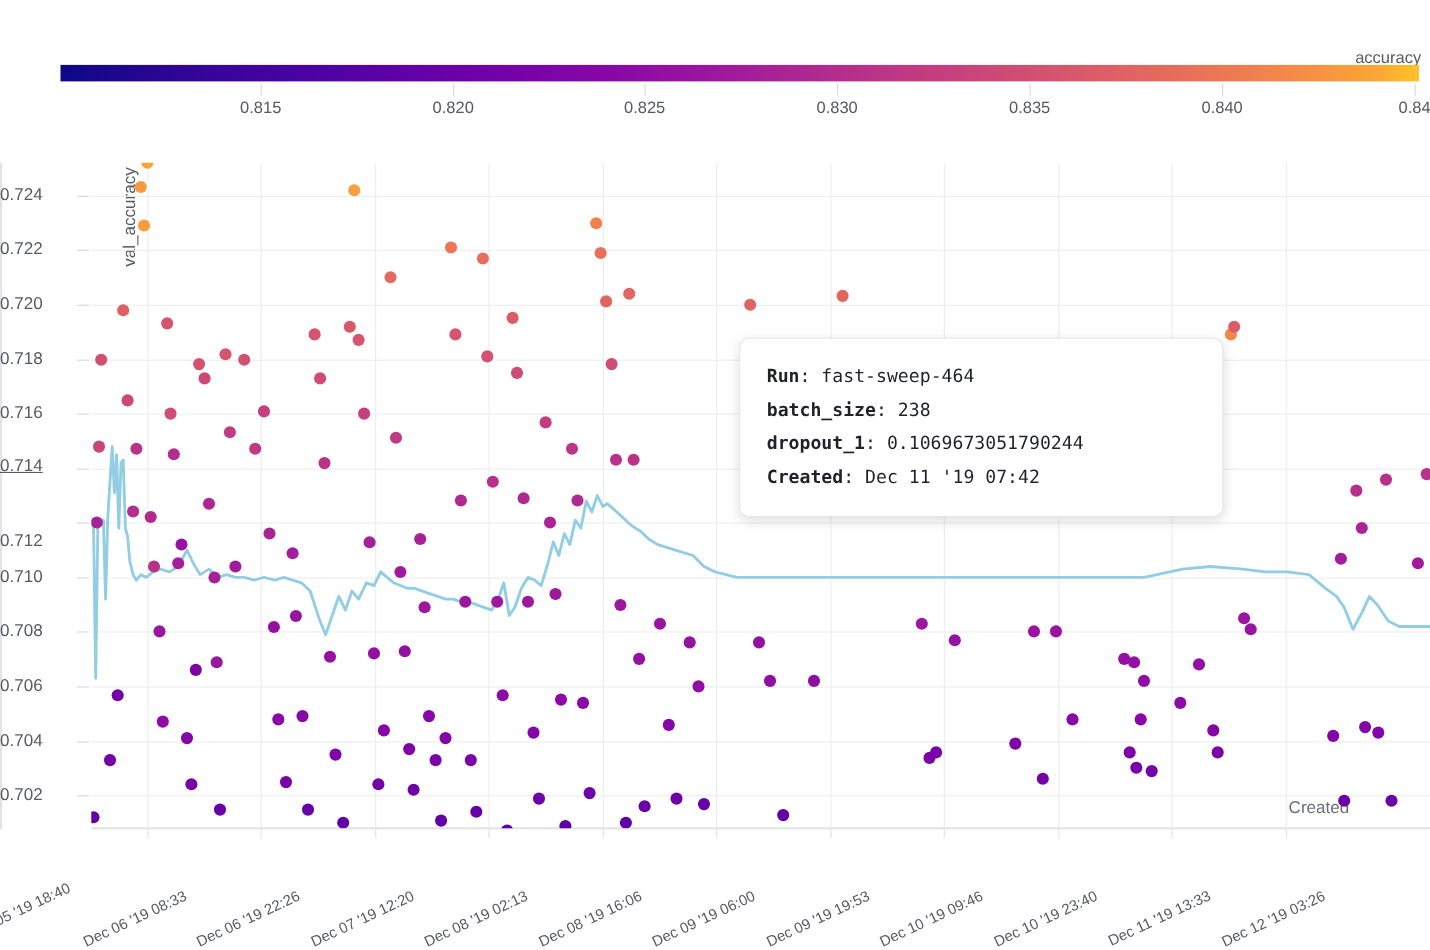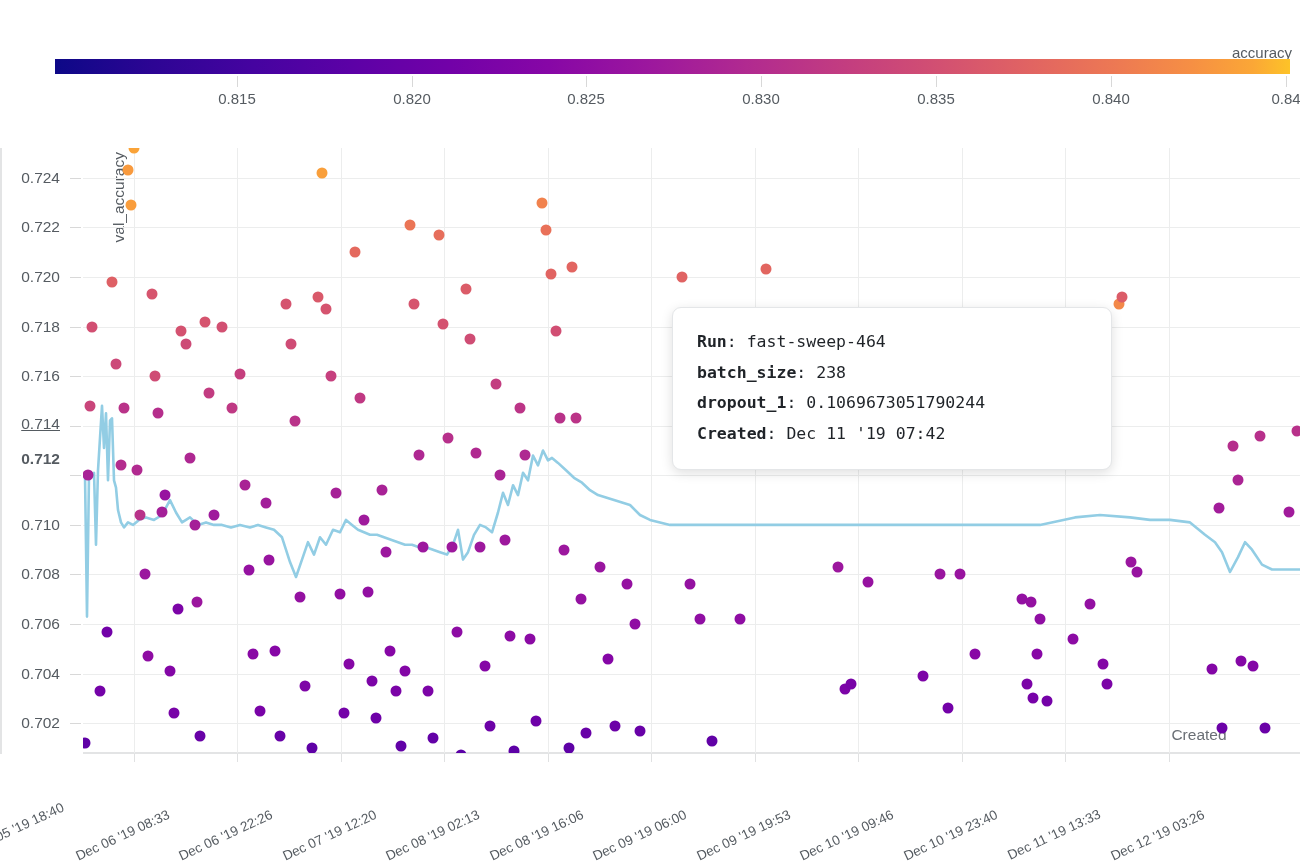--- a/index.html
+++ b/index.html
@@ -68,21 +68,21 @@
   .gridline-v { position: absolute; top: 0; width: 1px; height: 605px; background: #eceded; }
 
   .axis-left  { position: absolute; left: 0px;  top: 148px; width: 2px; height: 606px; background: #e3e4e5; }
   .axis-bottom{ position: absolute; left: 83px; top: 752px; width: 1217px; height: 2px; background: #e3e4e5; }
 
   .ytick-mark {
     position: absolute; left: 70px; width: 11px; height: 1px; background: #d8d8d8;
   }
   .ytick-label {
     position: absolute; left: 0; width: 60px;
-    text-align: right;
+    text-align: left;
     font-size: 15.5px; color: #555b61;
     transform: translateY(-50%);
   }
   .xtick-mark {
     position: absolute; top: 754px; width: 1px; height: 8px; background: #e0e1e2;
   }
   .xtick-label {
     position: absolute; top: 764px;
     font-size: 13.5px; color: #555b61;
     white-space: nowrap;
@@ -166,21 +166,21 @@
       <div class="ytick-label" style="top: 227.344px;">0.722</div>
       <div class="ytick-mark" style="top: 276.934px;"></div>
       <div class="ytick-label" style="top: 276.934px;">0.720</div>
       <div class="ytick-mark" style="top: 326.525px;"></div>
       <div class="ytick-label" style="top: 326.525px;">0.718</div>
       <div class="ytick-mark" style="top: 376.115px;"></div>
       <div class="ytick-label" style="top: 376.115px;">0.716</div>
       <div class="ytick-mark" style="top: 425.705px;"></div>
       <div class="ytick-label" style="top: 424px; text-decoration: underline;">0.714</div>
       <div class="ytick-mark" style="top: 475.295px;"></div>
-      <div class="ytick-label" style="top: 459px; font-weight: bold;">0.712</div>
+      <div class="ytick-label" style="top: 492px;">0.712</div>
       <div class="ytick-mark" style="top: 524.885px;"></div>
       <div class="ytick-label" style="top: 524.885px;">0.710</div>
       <div class="ytick-mark" style="top: 574.475px;"></div>
       <div class="ytick-label" style="top: 574.475px;">0.708</div>
       <div class="ytick-mark" style="top: 624.066px;"></div>
       <div class="ytick-label" style="top: 624.066px;">0.706</div>
       <div class="ytick-mark" style="top: 673.656px;"></div>
       <div class="ytick-label" style="top: 673.656px;">0.704</div>
       <div class="ytick-mark" style="top: 723.246px;"></div>
       <div class="ytick-label" style="top: 723.246px;">0.702</div>

